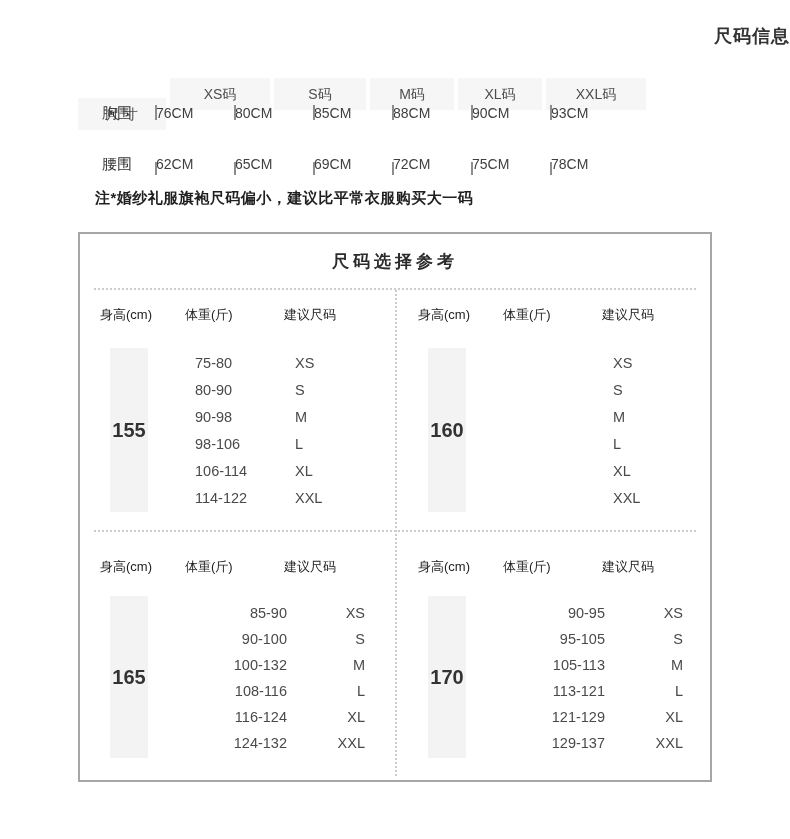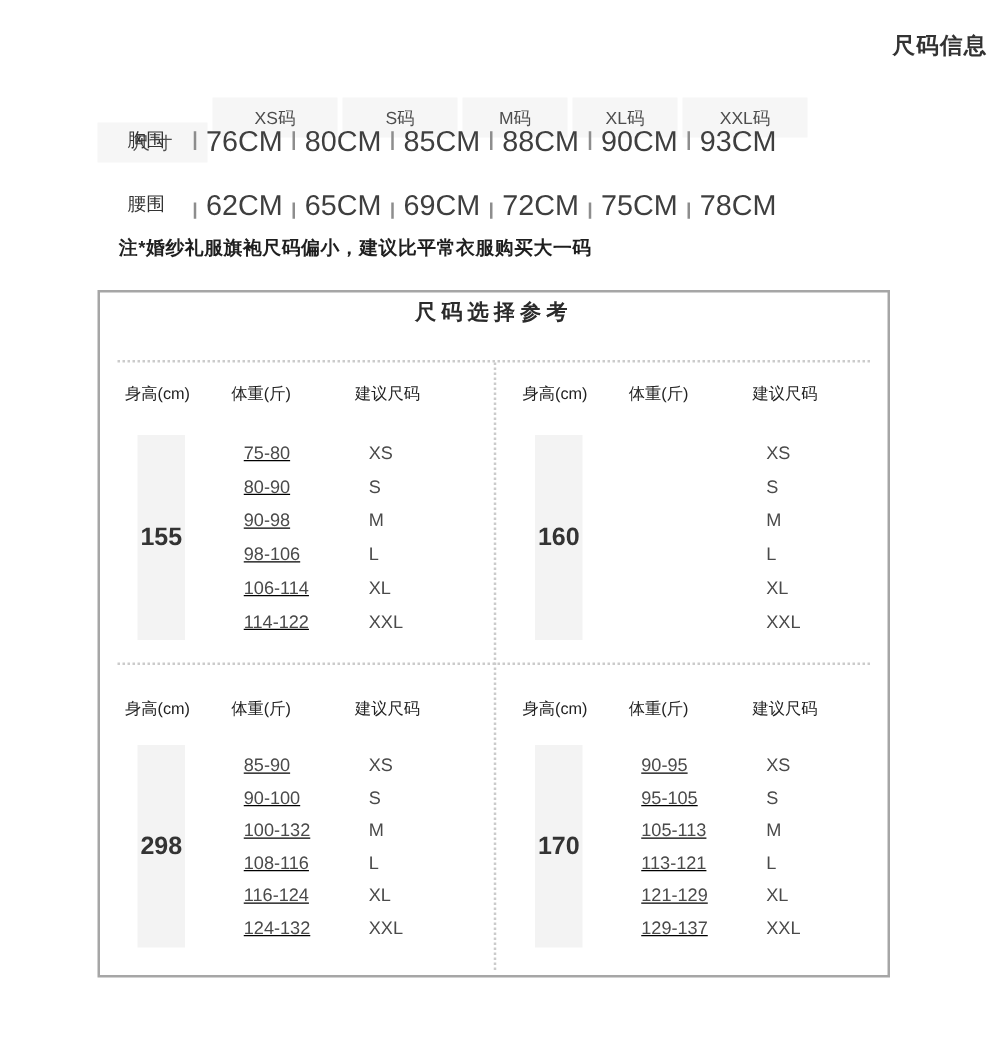--- a/index.html
+++ b/index.html
@@ -24,33 +24,33 @@
   .size-header .hcell:nth-child(3){width:92px;}
   .size-header .hcell:nth-child(4){width:84px;}
   .size-header .hcell:nth-child(5){width:84px;}
   .size-header .hcell:nth-child(6){width:100px;}
   .size-header .hcell:nth-child(7){width:98px;}
 
   .size-row{position:absolute;left:78px;width:636px;height:34px;display:flex;}
   .size-row.r1{top:96px;}
   .size-row.r2{top:147px;}
   .size-row .rlabel{width:78px;line-height:34px;text-align:center;font-size:15px;color:#333;}
-  .size-row .val{position:relative;width:79px;line-height:34px;text-align:center;
-    font-size:23px;color:var(--text_mid);}
+  .size-row .val{position:relative;width:79px;line-height:34px;
+    font-size:14px;color:var(--text_mid);}
   .size-row .val::before{content:"";position:absolute;left:-1px;top:9px;width:2px;height:15px;
     background:var(--pipe);}
   .size-row.r2 .val::before{top:15px;height:13px;}
 
   .note{position:absolute;left:95px;top:189px;font-size:15px;font-weight:bold;
     color:var(--text_dark);letter-spacing:0.5px;}
 
   
   .ref-box{position:absolute;left:78px;top:232px;width:634px;height:550px;
     border:2px solid var(--border);background:#fff;}
-  .ref-title{position:absolute;top:4px;left:0;width:100%;text-align:center;
+  .ref-title{position:absolute;top:16px;left:0;width:100%;text-align:center;
     font-size:17px;font-weight:bold;color:#2b2b2b;letter-spacing:4px;}
   .hline{position:absolute;left:14px;right:14px;border-top:2px dotted var(--dotted);}
   .hline.h1{top:54px;}
   .hline.h2{top:296px;}
   .vline{position:absolute;left:315px;top:56px;bottom:4px;border-left:2px dotted var(--dotted);}
 
   .quad{position:absolute;width:316px;height:240px;}
   .quad.tl{left:0;top:56px;}
   .quad.tr{left:318px;top:56px;}
   .quad.bl{left:0;top:300px;height:246px;}
@@ -60,25 +60,25 @@
   .qh.qh1{left:20px;}
   .qh.qh2{left:105px;}
   .qh.qh3{left:204px;}
   .quad.bottom .qh{top:24px;}
 
   .hbox{position:absolute;left:30px;top:58px;width:38px;height:164px;background:var(--badge_bg);
     display:flex;align-items:center;justify-content:center;
     font-size:20px;font-weight:bold;color:#333;}
   .quad.bottom .hbox{top:62px;height:162px;}
 
-  .wcol{position:absolute;left:115px;top:60px;width:92px;text-decoration:underline;}
+  .wcol{position:absolute;left:115px;top:60px;width:92px;}
   .scol{position:absolute;left:215px;top:60px;width:70px;}
   .wcol div,.scol div{height:27px;line-height:27px;font-size:14.5px;color:#4a4a4a;}
   .quad.bottom .wcol,.quad.bottom .scol{top:66px;}
-  .quad.bottom .wcol div,.quad.bottom .scol div{height:26px;line-height:26px;}
+  .quad.bottom .wcol div,.quad.bottom .scol div{height:26px;line-height:26px;text-align:right;}
 </style>
 </head>
 <body>
 
 <div class="canvas">
 
   <div class="page-title">尺码信息</div>
 
   <div class="size-header">
     <div class="hcell">尺 寸</div>
@@ -157,21 +157,21 @@
         <div>XL</div>
         <div>XXL</div>
       </div>
     </div>
 
     <div class="quad bl bottom">
       <span class="qh qh1">身高(cm)</span>
       <span class="qh qh2">体重(斤)</span>
       <span class="qh qh3">建议尺码</span>
       <div class="hbox">
-        <span>298</span>
+        <span>165</span>
       </div>
       <div class="wcol">
         <div>85-90</div>
         <div>90-100</div>
         <div>100-132</div>
         <div>108-116</div>
         <div>116-124</div>
         <div>124-132</div>
       </div>
       <div class="scol">

